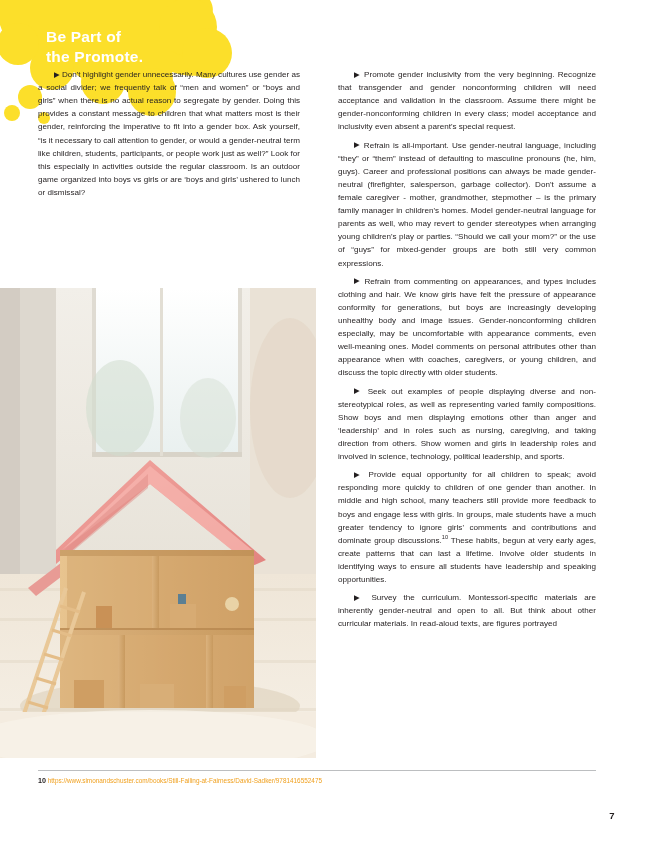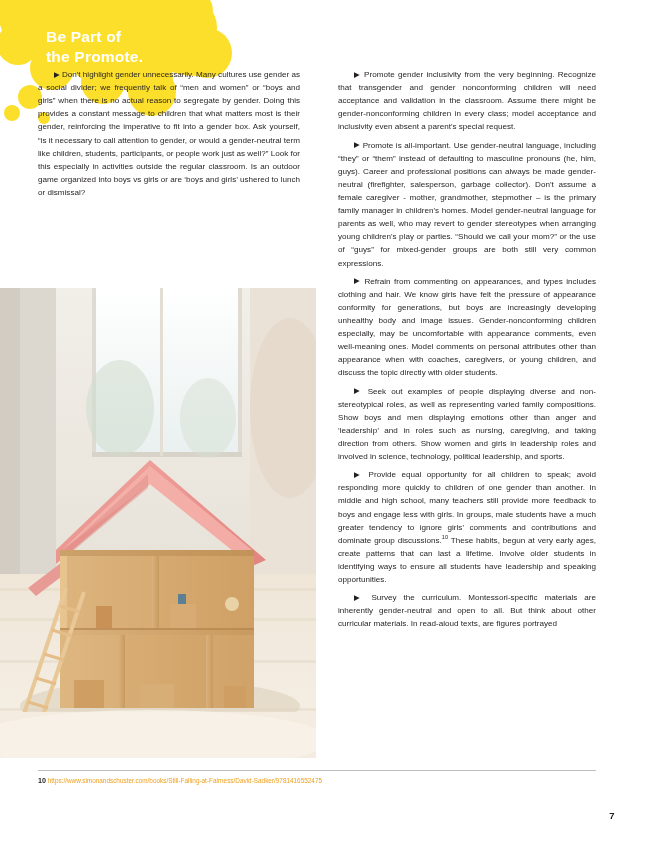--- a/index.html
+++ b/index.html
@@ -178,21 +178,21 @@
   </div>
 
   <div class="col-right">
 
     <p class="body">
       <span class="lead-in"><span class="tri">▶</span>&nbsp;<span>Promote gender inclusivity from the very beginning.</span></span>
       <span>Recognize that transgender and gender nonconforming children will need acceptance and validation in the classroom. Assume there might be gender-nonconforming children in every class; model acceptance and inclusivity even absent a parent's special request.</span>
     </p>
 
     <p class="body">
-      <span class="lead-in"><span class="tri">▶</span>&nbsp;<span>Promote is all-important.</span></span>
+      <span class="lead-in"><span class="tri">▶</span>&nbsp;<span>Refrain is all-important.</span></span>
       <span>Use gender-neutral language, including “they” or “them” instead of defaulting to masculine pronouns (he, him, guys). Career and professional positions can always be made gender-neutral (firefighter, salesperson, garbage collector). Don't assume a female caregiver - mother, grandmother, stepmother – is the primary family manager in children's homes. Model gender-neutral language for parents as well, who may revert to gender stereotypes when arranging young children's play or parties. “Should we call your mom?” or the use of “guys” for mixed-gender groups are both still very common expressions.</span>
     </p>
 
     <p class="body">
       <span class="lead-in"><span class="tri">▶</span>&nbsp;<span>Refrain from commenting on appearances, and types includes clothing and hair.</span></span>
       <span>We know girls have felt the pressure of appearance conformity for generations, but boys are increasingly developing unhealthy body and image issues. Gender-nonconforming children especially, may be uncomfortable with appearance comments, even well-meaning ones. Model comments on personal attributes other than appearance when with coaches, caregivers, or young children, and discuss the topic directly with older students.</span>
     </p>
 
     <p class="body">
       <span class="lead-in"><span class="tri">▶</span>&nbsp;<span>Seek out examples of people displaying diverse and non-stereotypical roles, as well as representing varied family compositions.</span></span>

